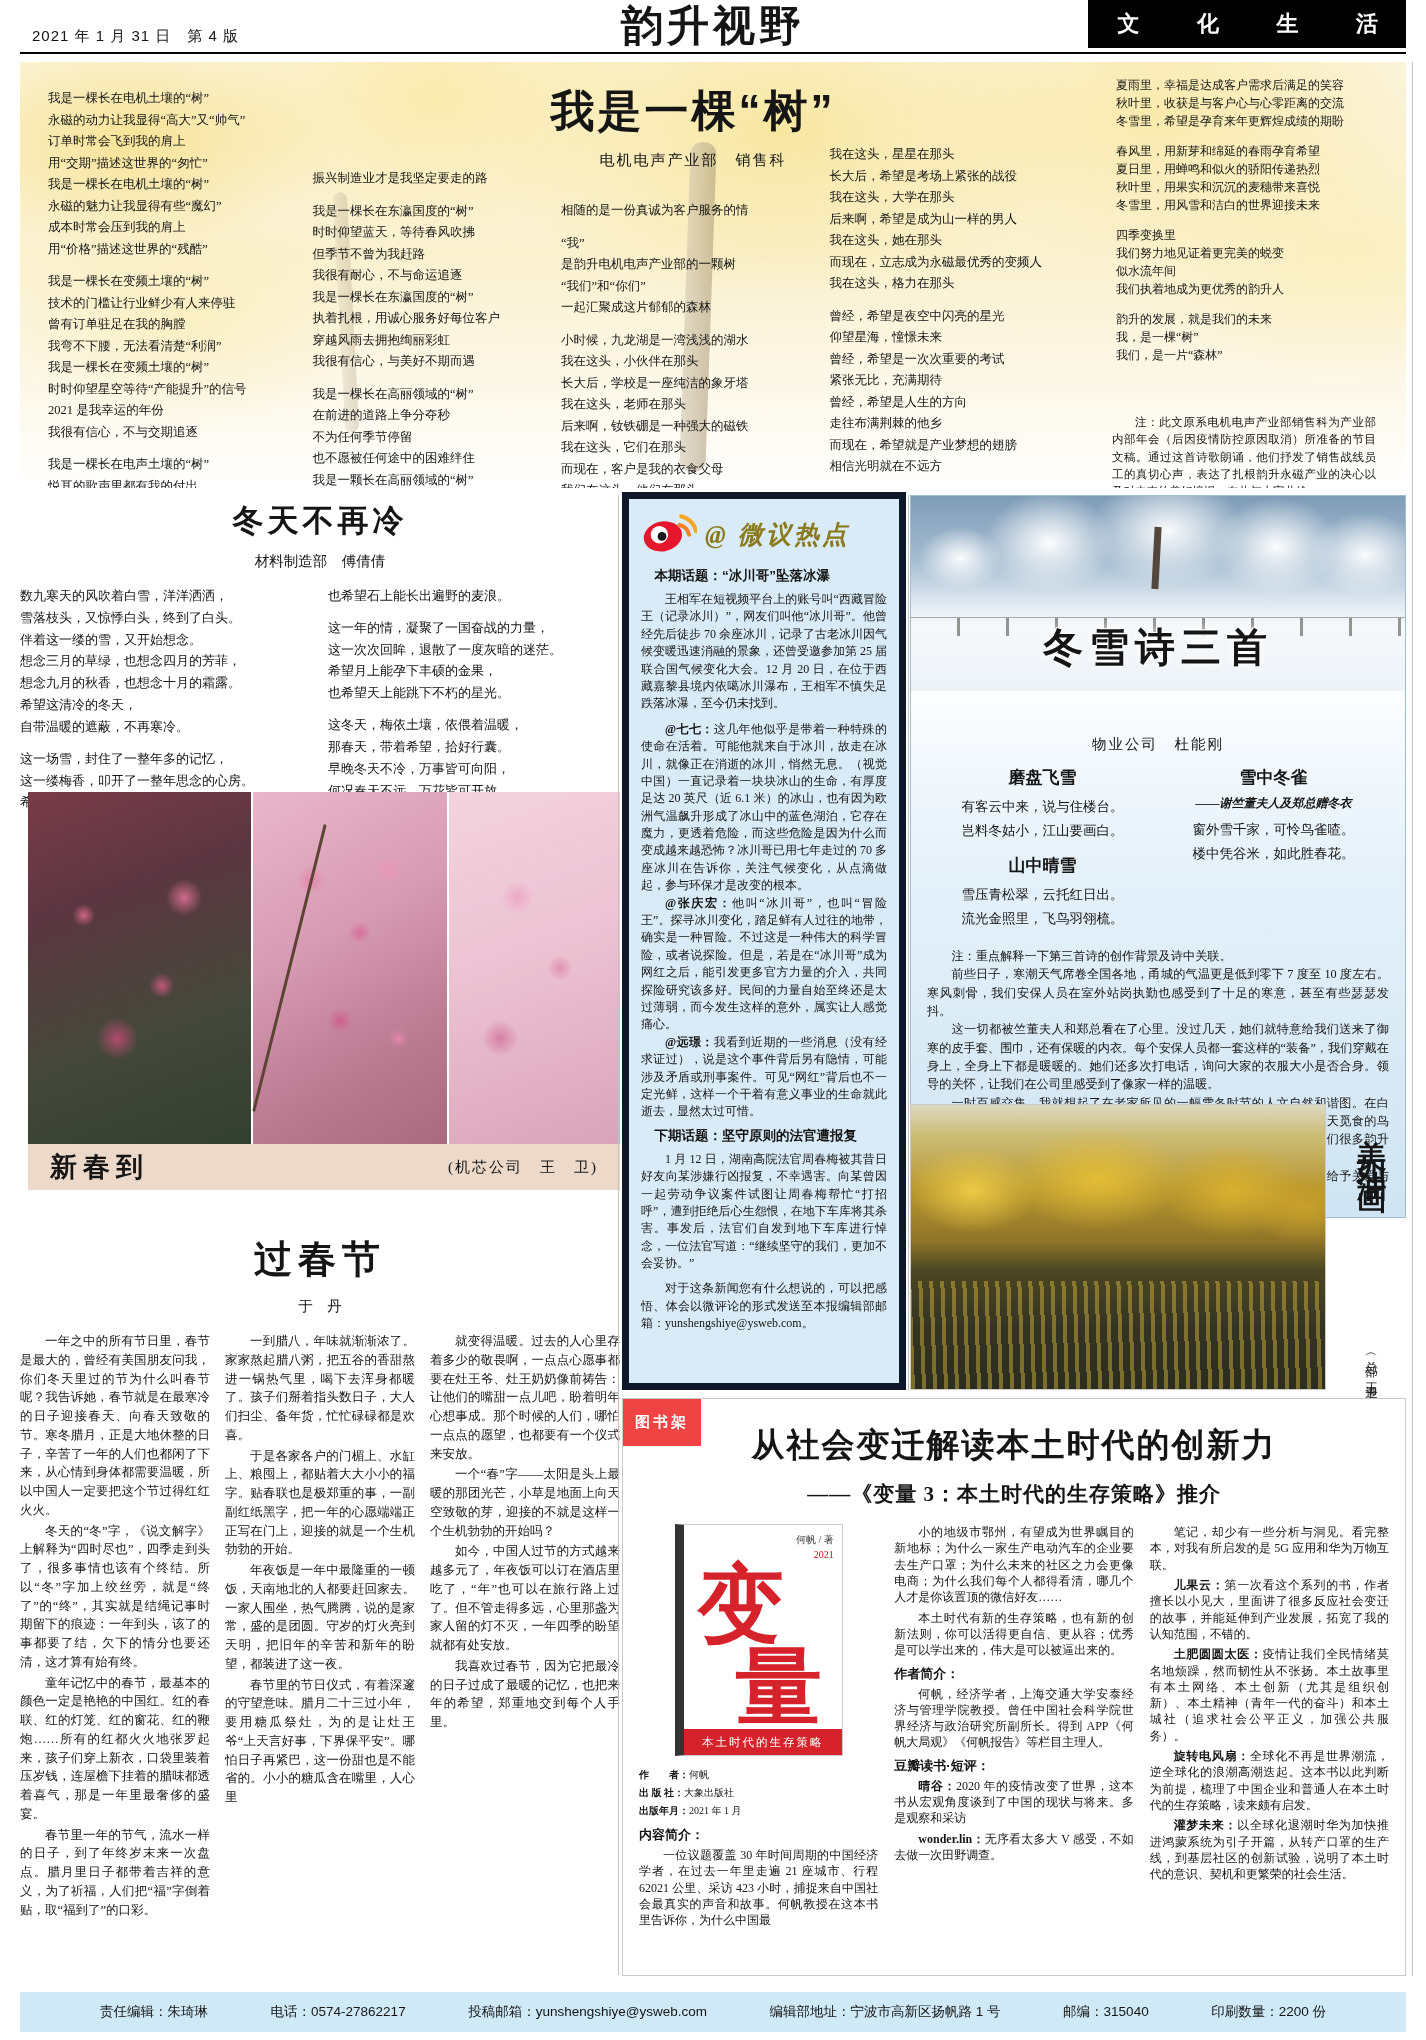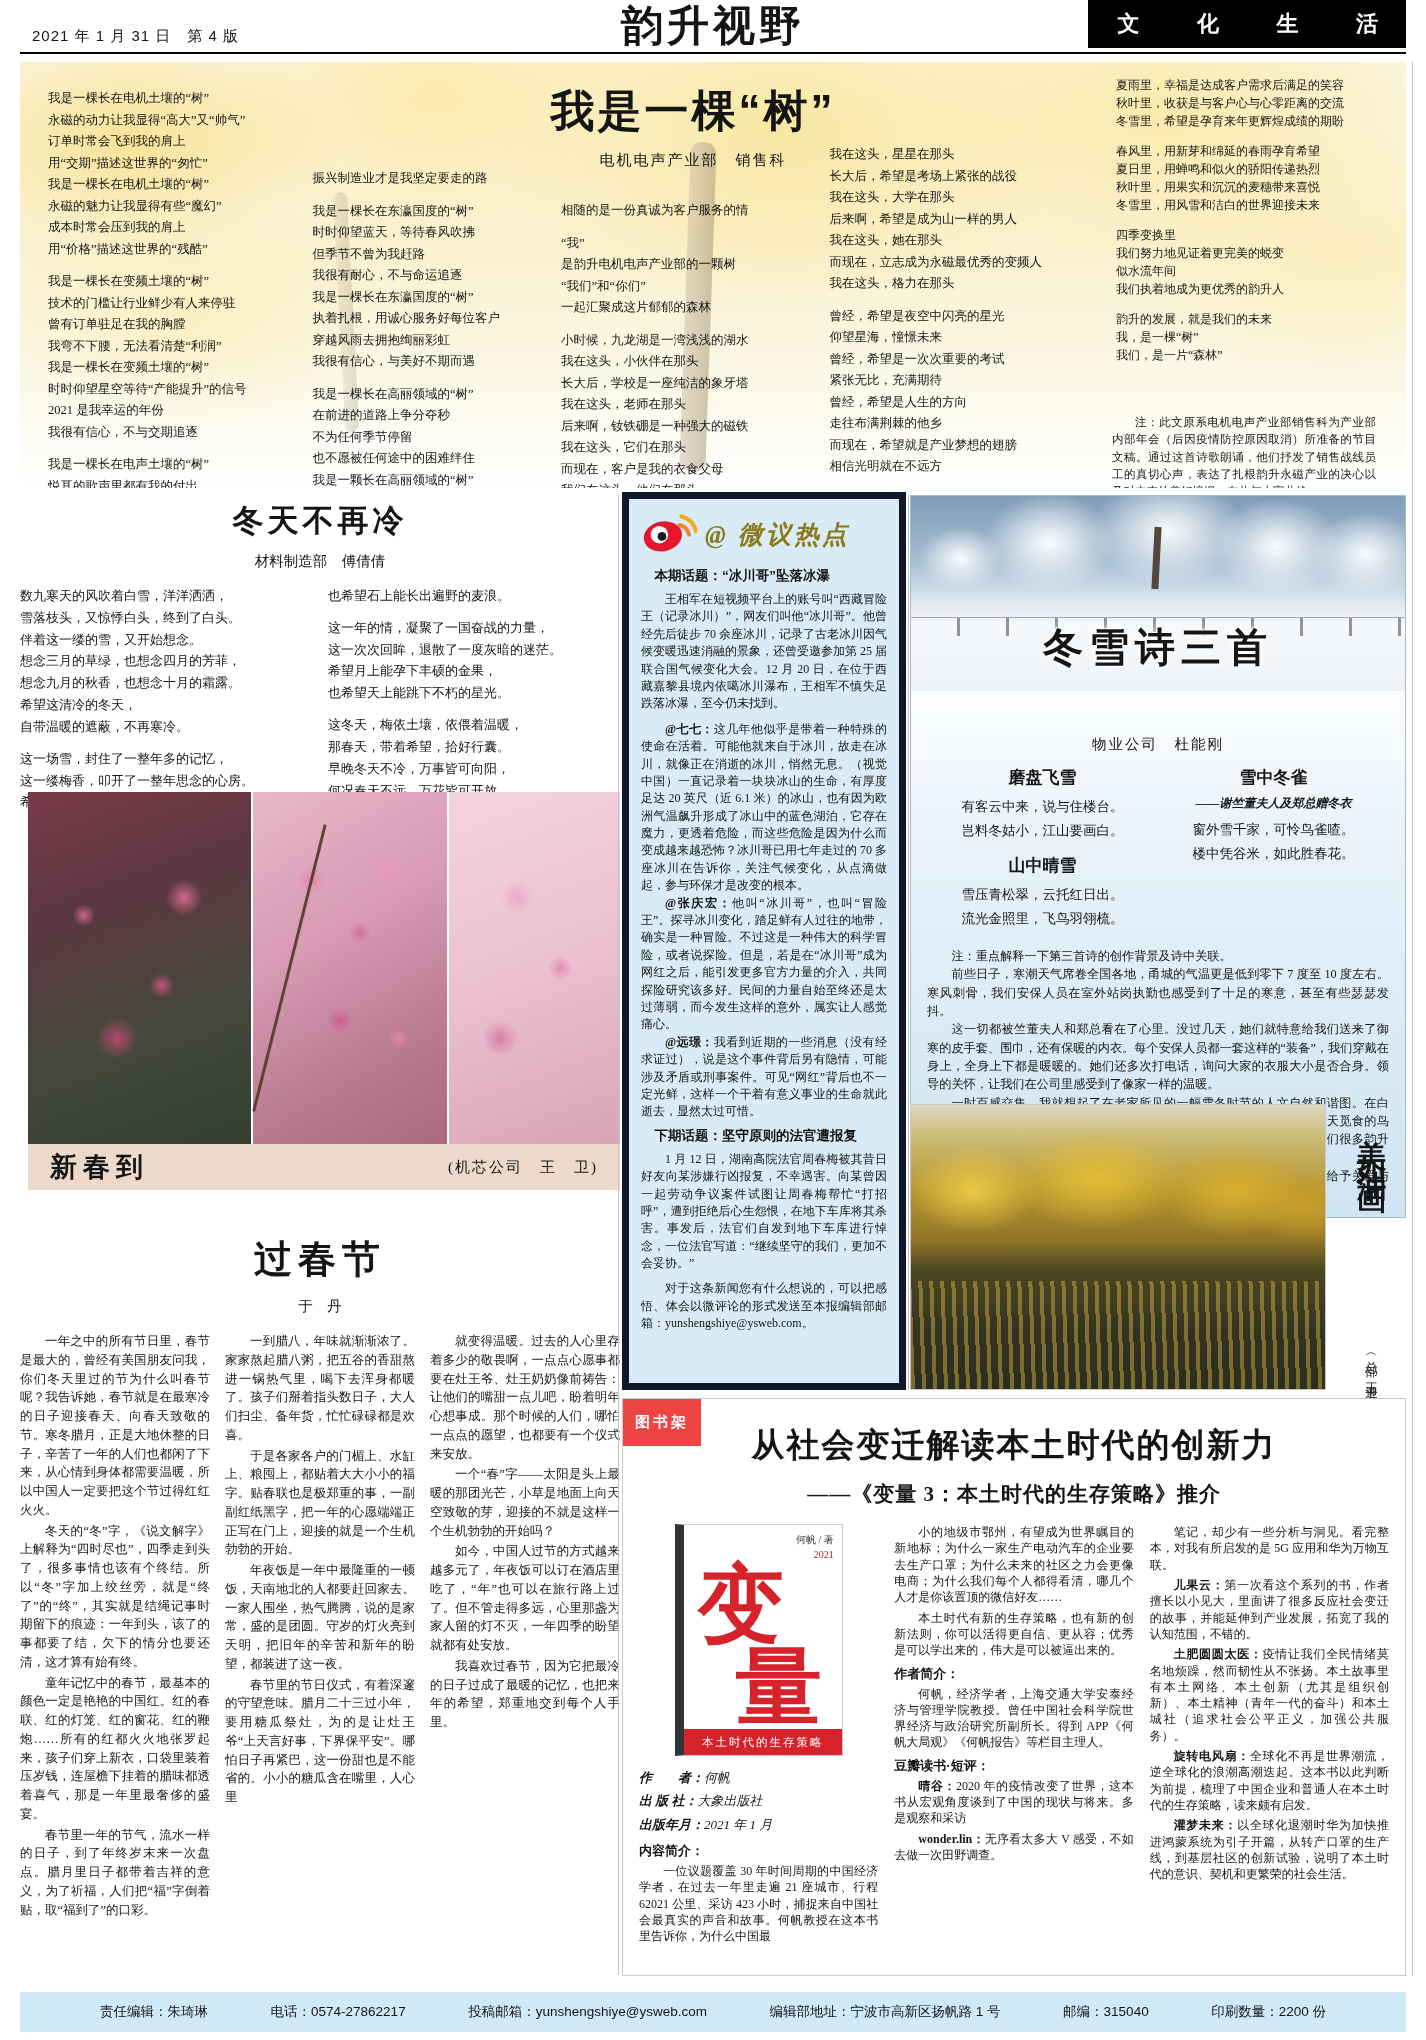--- a/index.html
+++ b/index.html
@@ -157,21 +157,21 @@
   .bs-colC { width:240px; }
   .bs-col p, .bs-colA p, .bs-colB p, .bs-colC p { font-size:12px; line-height:1.36; text-align:justify; text-indent:2em; margin-bottom:4px; }
   .bs-lb { font-family:"Liberation Sans","DejaVu Sans",sans-serif; font-weight:700; font-size:13px; margin:6px 0 3px; }
   .cover { position:relative; width:168px; height:232px; background:#fff; border:1px solid #ccc; border-left:9px solid #333; margin:0 auto 10px; overflow:hidden; }
   .cv-author { position:absolute; right:8px; top:8px; font-size:10px; color:#333; }
   .cv-year { position:absolute; right:8px; top:24px; font-size:10px; color:#c4161c; }
   .cv-big1 { position:absolute; left:14px; top:22px; font-size:86px; font-weight:900; color:#d5222b; font-family:"Liberation Sans","DejaVu Sans",sans-serif; }
   .cv-big2 { position:absolute; left:52px; top:104px; font-size:86px; font-weight:900; color:#d5222b; font-family:"Liberation Sans","DejaVu Sans",sans-serif; }
   .cv-strip { position:absolute; left:0; right:0; bottom:0; height:26px; background:#d5222b; color:#fff; font-size:11.5px;
       display:flex; align-items:center; justify-content:center; letter-spacing:2px; }
-  .bs-meta div { font-size:13px; line-height:1.8;font-style:italic; }
+  .bs-meta div { font-size:10px; line-height:1.8; }
 
   
   .vsep1 { position:absolute; left:618px; top:495px; height:1480px; border-left:1px solid #c2c2c2; }
   .vsep2 { position:absolute; left:908px; top:495px; height:895px; border-left:1px solid #c2c2c2; }
   .vsepR { position:absolute; left:1412px; top:62px; height:1914px; border-left:1px solid #c2c2c2; }
   .footer { position:absolute; left:20px; top:1992px; width:1386px; height:40px; background:#cfe9f7;
       display:flex; align-items:center; justify-content:space-between; padding:0 80px;
       font-family:"Liberation Sans","DejaVu Sans",sans-serif; font-size:13.5px; }
 </style>
 </head>

